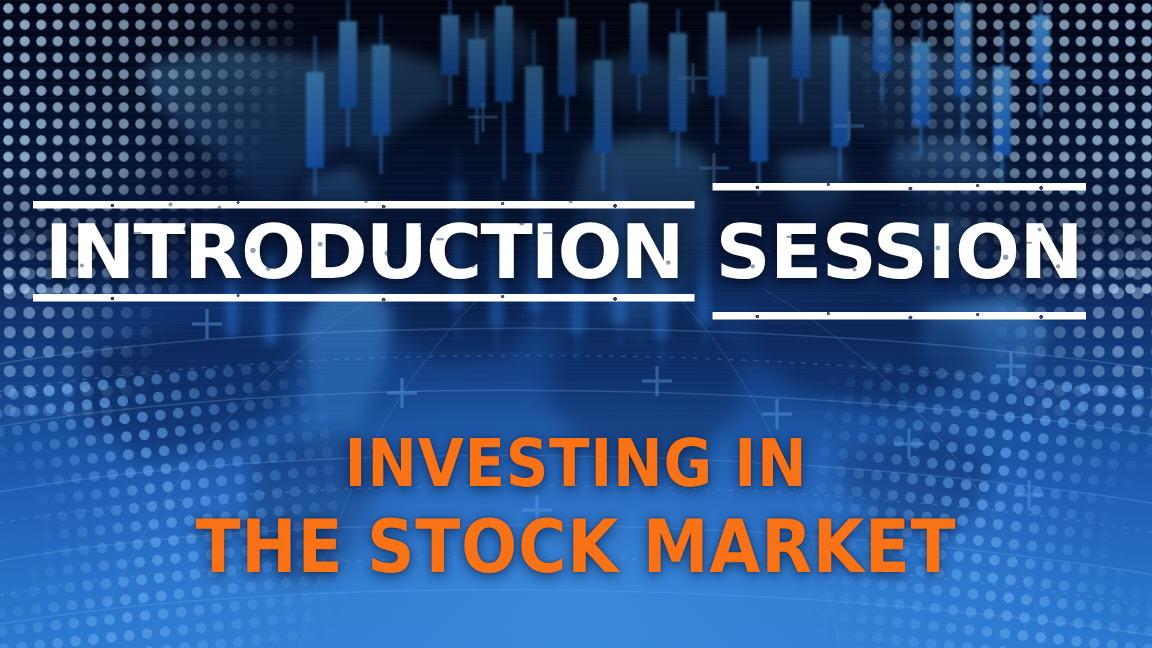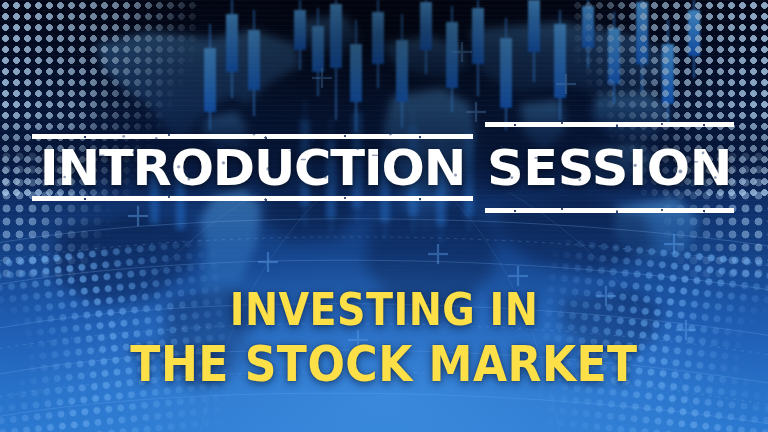--- a/index.html
+++ b/index.html
@@ -100,21 +100,21 @@
 
   
   .bg-arcs{opacity:.45;}
 
   
   .bg-plus{opacity:.75;}
 
   
   .title-block{
     position:absolute;
-    left:32px;top:122px;width:702px;
+    left:22px;top:122px;width:702px;
     display:flex;
     align-items:stretch;
     gap:12px;
     z-index:6;
   }
   .word{
     position:relative;
     display:flex;
     flex-direction:column;
     justify-content:center;
@@ -162,21 +162,21 @@
   }
 
   
   .subtitle{
     position:absolute;
     left:0;right:0;top:288px;
     text-align:center;
     z-index:6;
     font-family:"DejaVu Sans", sans-serif;
     font-weight:700;
-    color:#fde047;
+    color:#f97316;
     line-height:1.0;
     text-shadow:0 2px 9px rgba(4,20,55,.65), 0 0 2px rgba(4,20,55,.4);
   }
   .sub-line{
     display:block;
     white-space:nowrap;
   }
   .sub-line-1{font-size:44px;letter-spacing:.5px;transform:scaleX(.9);}
   .sub-line-2{font-size:49px;letter-spacing:.5px;transform:scaleX(.9);margin-top:8px;}
 

